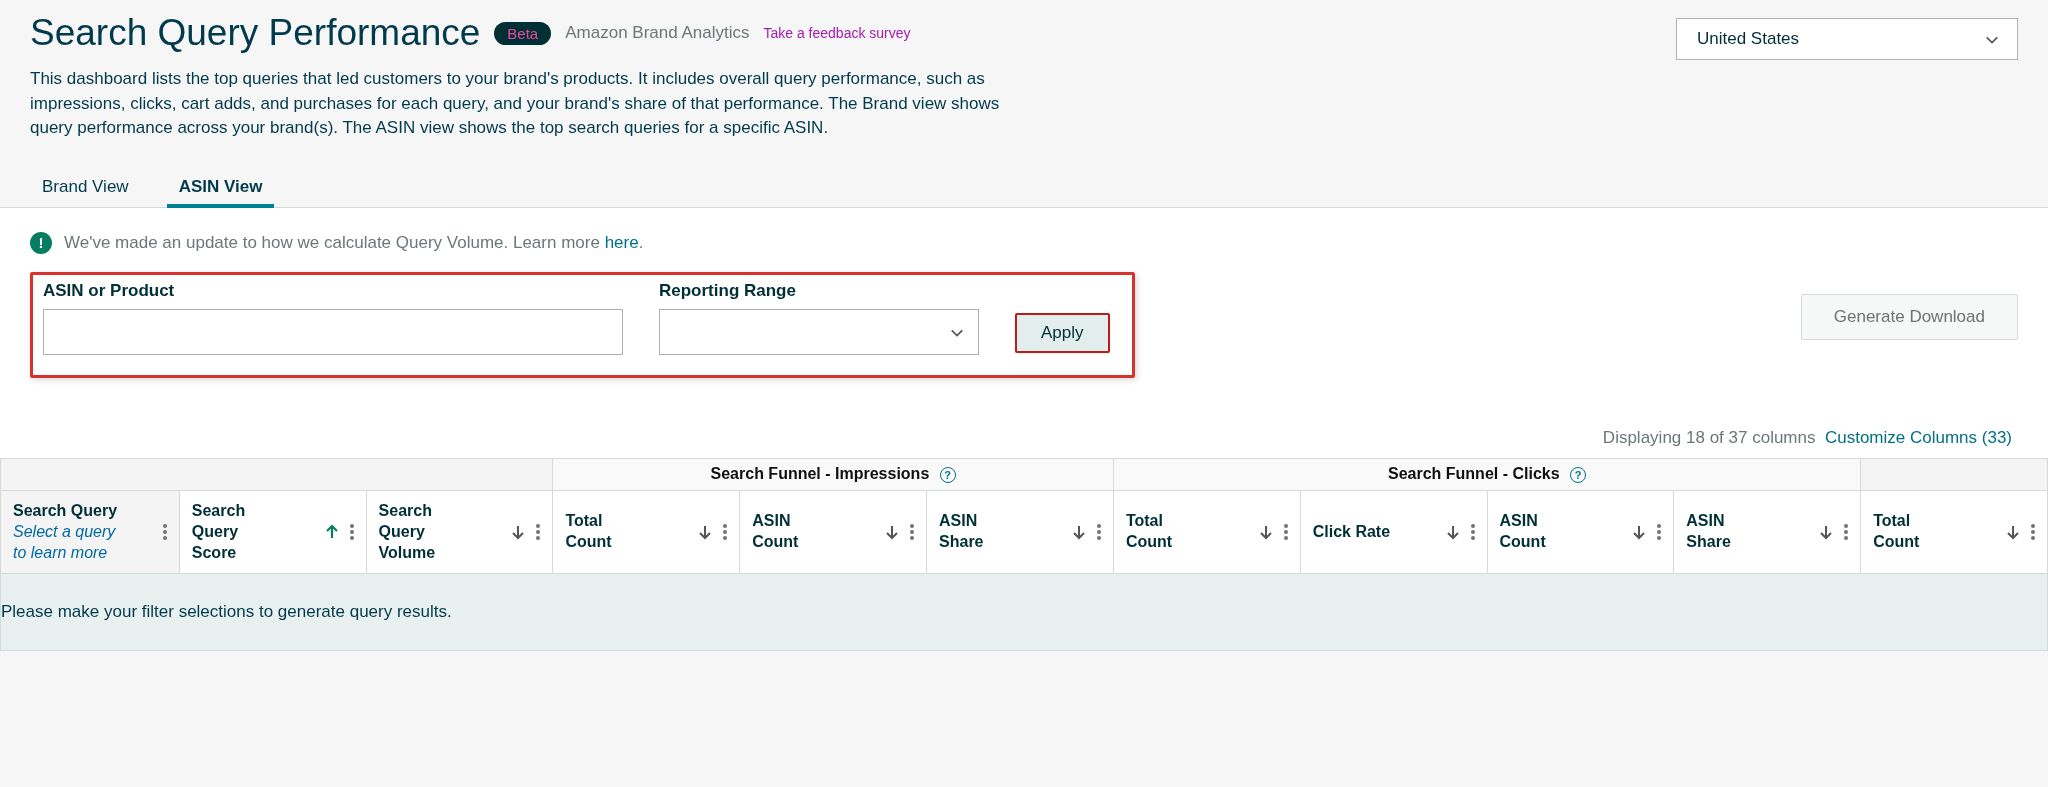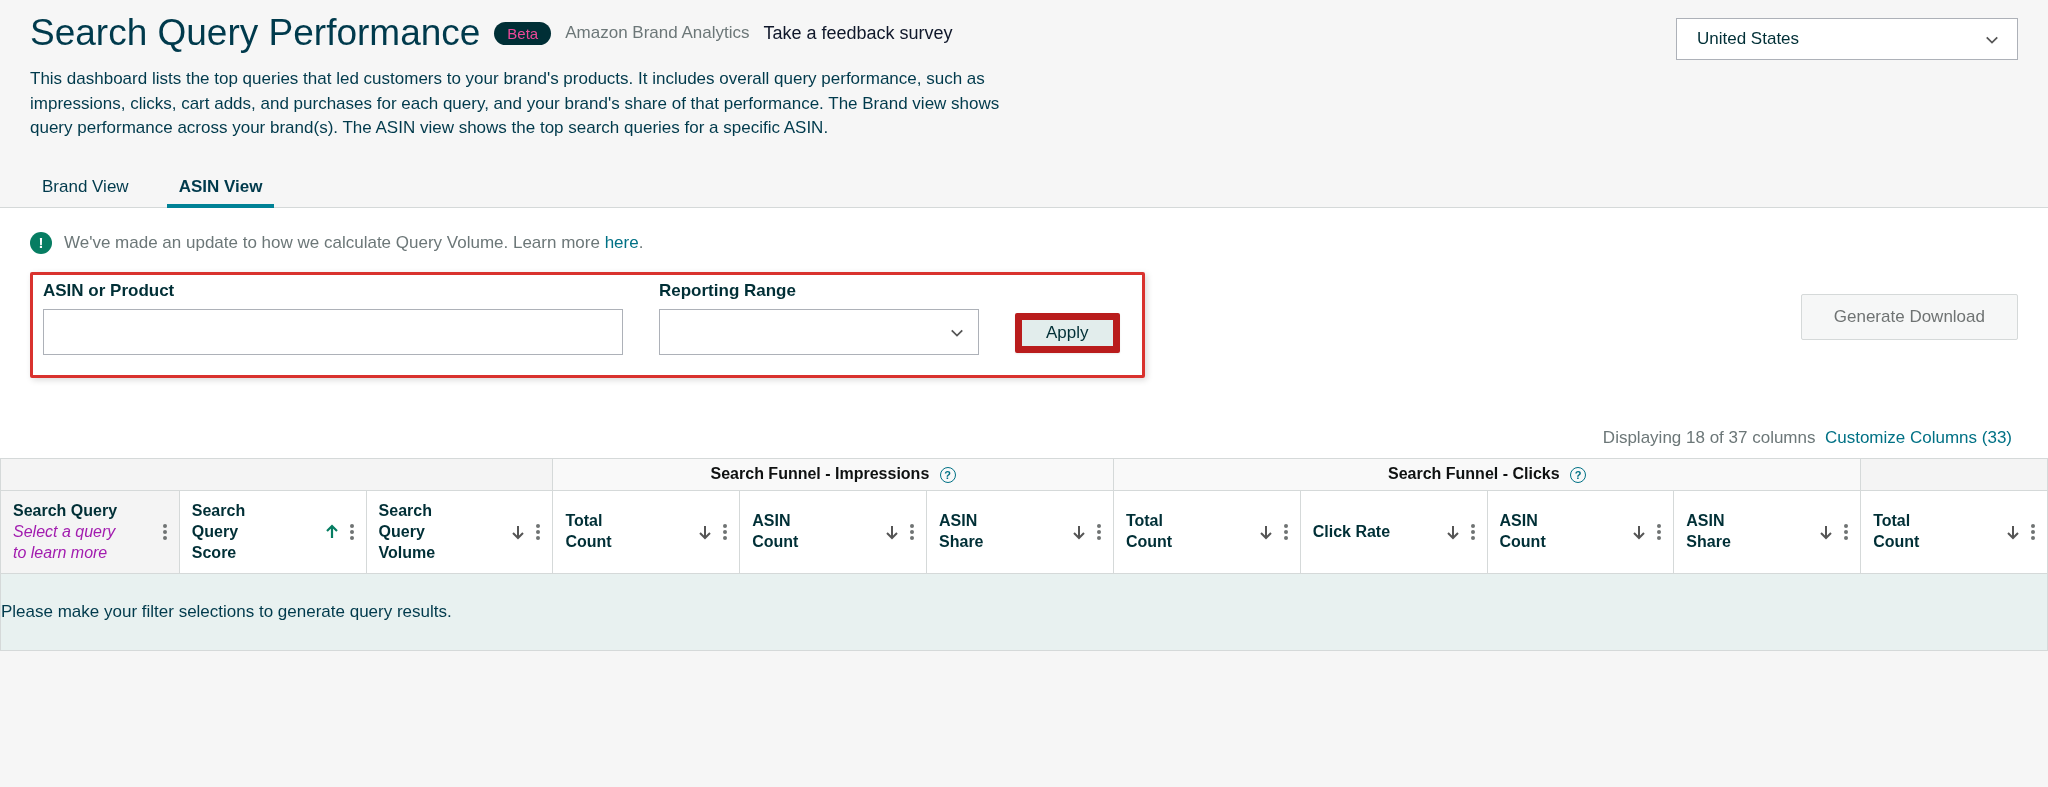--- a/index.html
+++ b/index.html
@@ -33,22 +33,22 @@
     font-size: 15px;
     padding: 3px 13px;
     border-radius: 14px;
     display: inline-block;
   }
   .program-label {
     color: #6c7778;
     font-size: 17px;
   }
   .feedback-link {
-    color: #0f172a;
-    font-size: 18px;
+    color: #a21caf;
+    font-size: 14px;
     text-decoration: none;
     cursor: pointer;
   }
   .description {
     color: #003a4c;
     font-size: 17px;
     line-height: 1.45;
     margin-top: 13px;
     max-width: 1010px;
   }
@@ -154,21 +154,21 @@
     border: 1px solid #adb1b8;
     background: #fff;
     display: flex; align-items: center; justify-content: space-between;
     padding: 0 14px;
     cursor: pointer;
   }
   .apply-btn {
     height: 40px;
     padding: 0 24px;
     background: #e2edec;
-    border: 7px solid #b91c1c;
+    border: 2px solid #b91c1c;
     border-radius: 2px;
     color: #002f36;
     font-size: 17px;
     cursor: pointer;
     margin-bottom: 2px;
     box-shadow: 0 1px 2px rgba(0,0,0,0.08);
   }
   .right-actions {
     margin-left: auto;
     display: flex;
@@ -238,21 +238,21 @@
     font-weight: 700;
     color: #002f36;
     font-size: 16px;
     background: #fff;
     height: 82px;
     position: relative;
   }
   .col-header th.first-col { background: #f4f4f4; }
   .header-content { display: flex; justify-content: space-between; align-items: center; height: 100%; }
   .header-label { line-height: 1.3; }
-  .header-sub { font-style: italic; font-weight: 400; color: #a21caf; }
+  .header-sub { font-style: italic; font-weight: 400; color: #0369a1; }
   .header-controls {
     display: flex; align-items: center; gap: 10px;
   }
   .sort-arrow { display:inline-flex; }
   .sort-arrow svg { width: 16px; height: 16px; }
   .sort-arrow.up path { stroke: #067d62; stroke-width: 2.2; fill: none; }
   .sort-arrow.down path { stroke: #555; stroke-width: 2; fill: none; }
   .kebab {
     display: inline-flex; flex-direction: column; gap: 2.2px;
     cursor: pointer;

